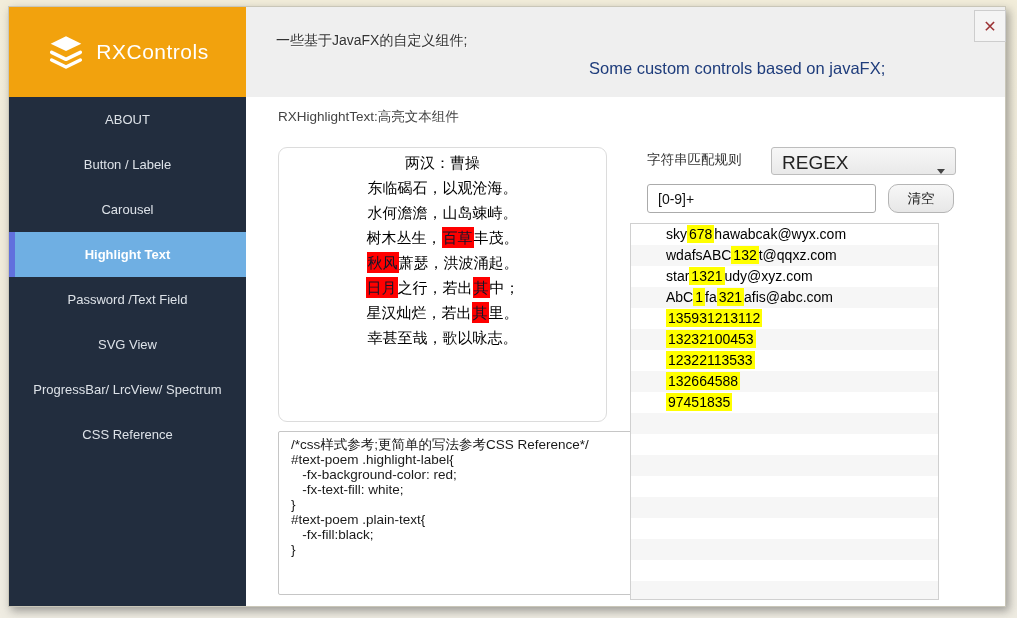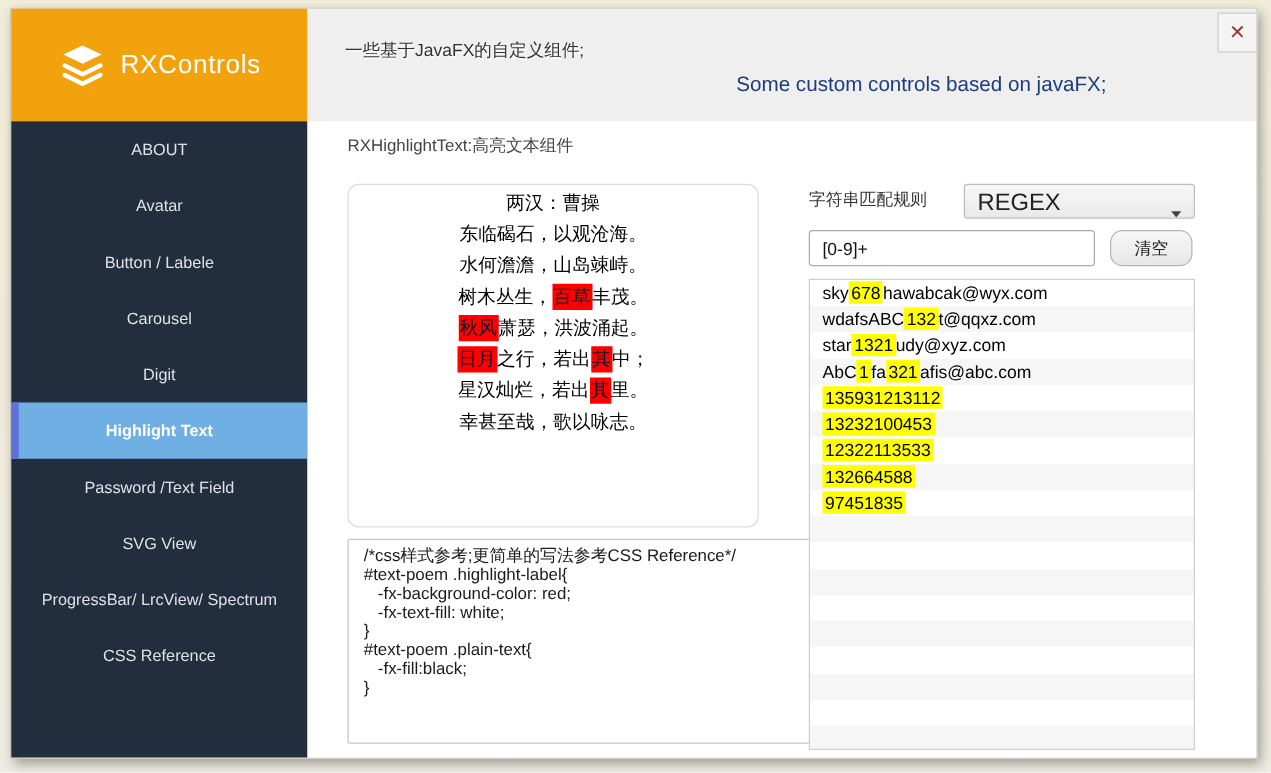--- a/index.html
+++ b/index.html
@@ -91,24 +91,25 @@
   }
   .clear-btn {
     position:absolute; left:642px; top:87px; width:66px; height:29px;
     background:linear-gradient(180deg,#f7f7f7,#e7e7e7);
     border:1px solid #b5b5b5; border-radius:10px;
     font-size:13.5px; color:#222; cursor:pointer;
     display:flex; align-items:center; justify-content:center;
     font-family:inherit;
   }
   .result-list {
-    position:absolute; left:401px; top:126px; width:309px; height:377px;
+    position:absolute; left:384px; top:126px; width:309px; height:377px;
     border:1px solid #d0d0d0; background:
       repeating-linear-gradient(180deg,#ffffff 0 21px,#f6f6f6 21px 42px);
     overflow:hidden;
+    padding-left:25px;
   }
   .list-row {
     height:21px; line-height:21px; font-size:14px; color:#000;
     padding-left:10px; white-space:nowrap; cursor:default;
   }
   .list-row .hl { background:var(--highlight-yellow,#FFFF00); padding:1px 2px; }
 </style>
 </head>
 <body>
 
@@ -126,24 +127,22 @@
   </div>
 
   <div class="header-right">
     <div class="header-title">一些基于JavaFX的自定义组件;</div>
     <div class="header-subtitle">Some custom controls based on javaFX;</div>
     <div class="close-btn">✕</div>
   </div>
 
   <div class="sidebar" id="sidebar">
       <div class="side-item">ABOUT</div>
-      <div class="side-item">Avatar</div>
       <div class="side-item">Button / Labele</div>
       <div class="side-item">Carousel</div>
-      <div class="side-item">Digit</div>
       <div class="side-item selected">Highlight Text</div>
       <div class="side-item">Password /Text Field</div>
       <div class="side-item">SVG View</div>
       <div class="side-item">ProgressBar/ LrcView/ Spectrum</div>
       <div class="side-item">CSS Reference</div>
     </div>
 
   <div class="main">
     <div class="section-title">RXHighlightText:高亮文本组件</div>
 

